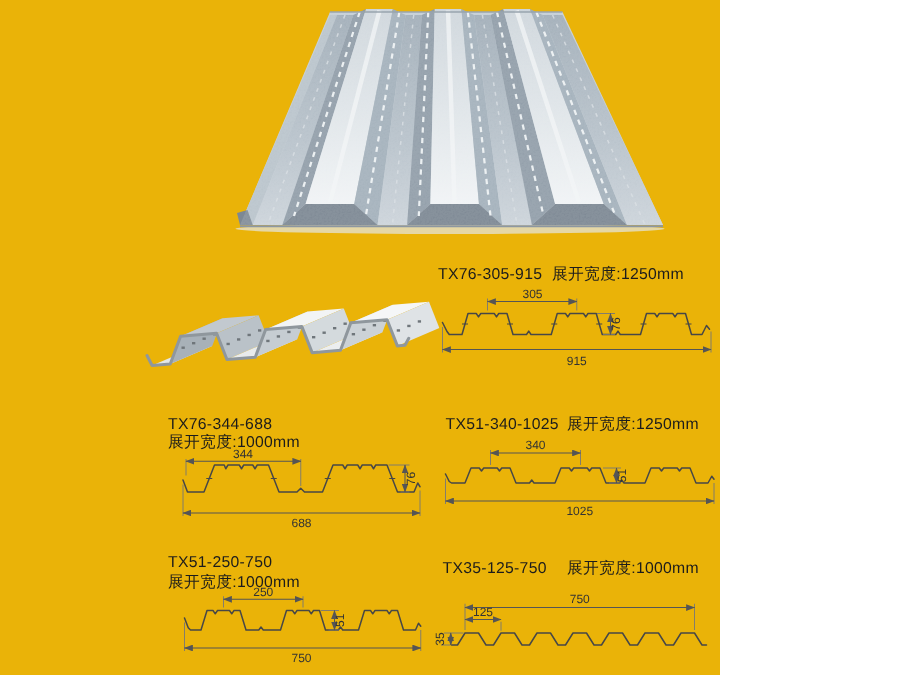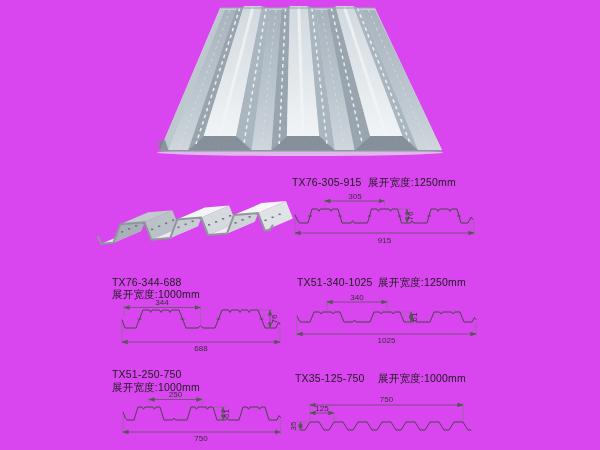--- a/index.html
+++ b/index.html
@@ -1,16 +1,16 @@
 <!DOCTYPE html>
 <html><head>
 <meta charset="utf-8">
 <style>
   html,body{margin:0;padding:0;background:#fff;}
-  #canvas{position:relative;width:600px;height:450px;background:#d946ef;overflow:hidden;
+  #canvas{position:relative;width:480px;height:450px;background:#eab308;overflow:hidden;
           font-family:"Liberation Sans",sans-serif;}
   svg{display:block;}
   text{font-family:"Liberation Sans",sans-serif;fill:#222;}
   .title{font-size:10.5px;letter-spacing:.2px;fill:#1c1c1c;}
   .dim{font-size:8px;fill:#333;}
   .profile{fill:none;stroke:#474747;stroke-width:1;stroke-linejoin:round;stroke-linecap:round;}
   .tick{fill:none;stroke:#474747;stroke-width:.8;}
   .dimline{stroke:#555;stroke-width:.7;fill:none;}
   .extline{stroke:#777;stroke-width:.6;fill:none;}
 </style>

